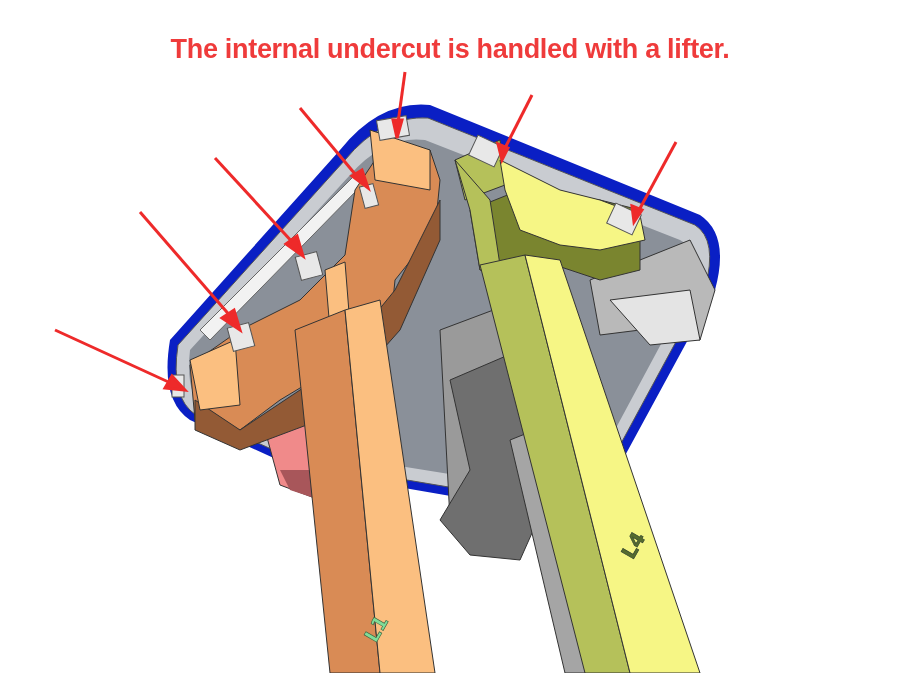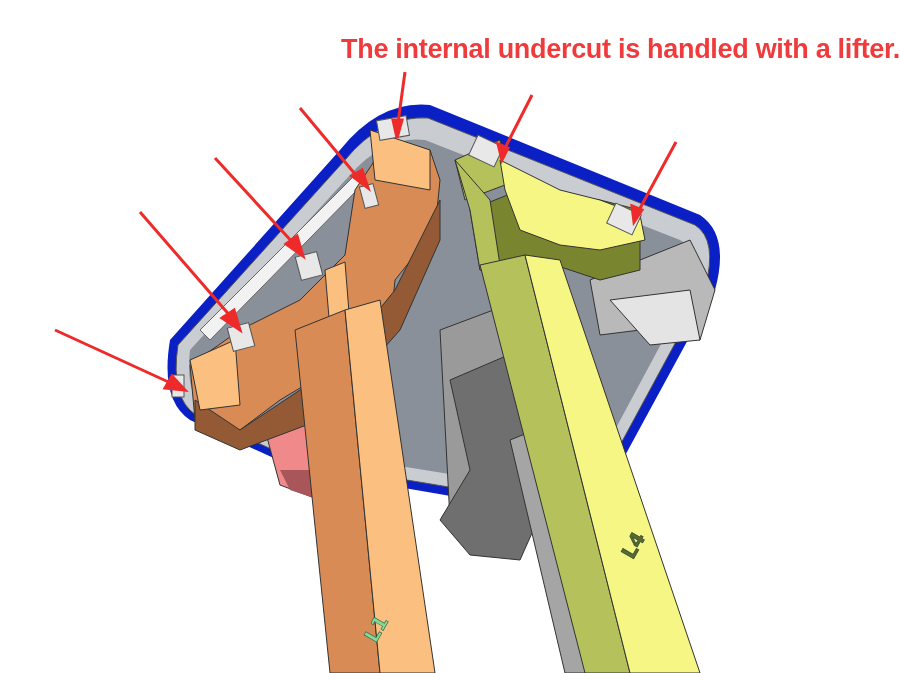--- a/index.html
+++ b/index.html
@@ -1,17 +1,17 @@
 <!DOCTYPE html>
 <html><head>
 <meta charset="utf-8">
 <style>
   html,body{margin:0;padding:0;background:#ffffff;}
   body{width:900px;height:673px;position:relative;overflow:hidden;font-family:"Liberation Sans",sans-serif;}
-  .title{position:absolute;left:0;top:34px;width:900px;text-align:right;
+  .title{position:absolute;left:0;top:34px;width:900px;text-align:center;
     color:#ef3b3b;font-weight:bold;font-size:27px;letter-spacing:-0.3px;
     font-family:"Liberation Sans","DejaVu Sans",sans-serif;}
   svg.scene{position:absolute;left:0;top:0;}
   .lbl{font-family:"DejaVu Sans",sans-serif;font-size:20px;font-weight:bold;fill:#7fdc98;stroke:#3b5b3b;stroke-width:0.6;}
   .lbl4{fill:#556b2f;stroke:#2f3f2f;}
 </style>
 </head>
 <body>
 
 <div class="title">The internal undercut is handled with a lifter.</div>

